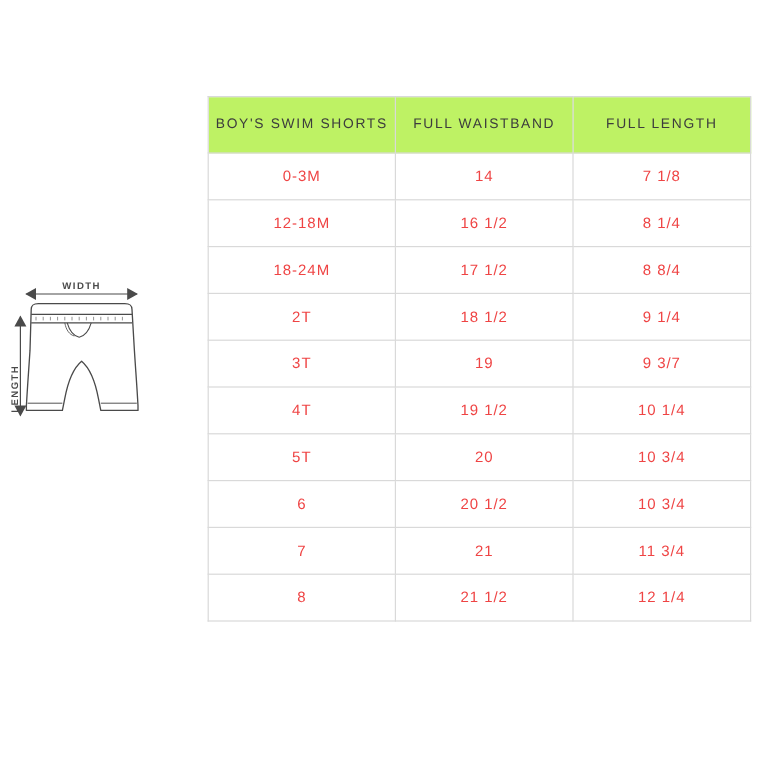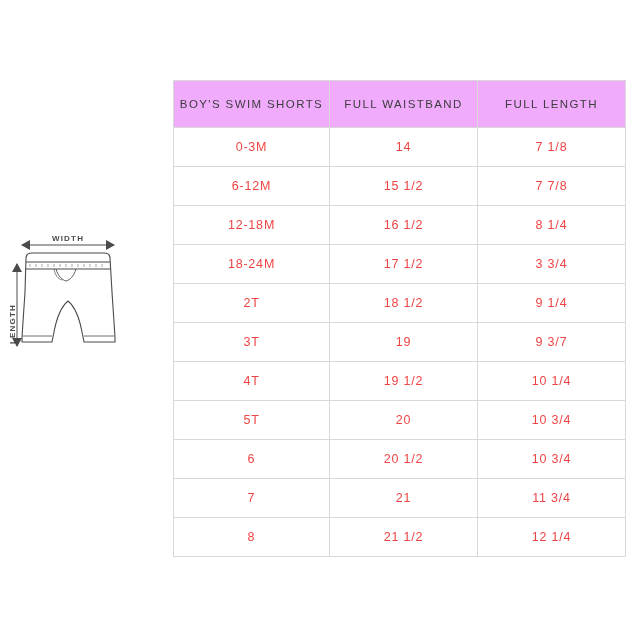--- a/index.html
+++ b/index.html
@@ -46,21 +46,21 @@
   }
   #size-table th,
   #size-table td {
     border: 1px solid #d9d9d9;
     text-align: center;
     vertical-align: middle;
     font-weight: normal;
     letter-spacing: 1.1px;
   }
   #size-table thead th {
-    background: #f0abfc;
+    background: #bef264;
     color: #3d3d3d;
     font-size: 11.5px;
     height: 44px;
     letter-spacing: 1.4px;
   }
   #size-table tbody td {
     background: #ffffff;
     color: #ef4444;
     font-size: 12.5px;
     height: 36px;
@@ -138,33 +138,28 @@
         <th>FULL LENGTH</th>
       </tr>
     </thead>
     <tbody id="table-body">
       <tr>
         <td>0-3M</td>
         <td>14</td>
         <td>7 1/8</td>
       </tr>
       <tr>
-        <td>6-12M</td>
-        <td>15 1/2</td>
-        <td>7 7/8</td>
-      </tr>
-      <tr>
         <td>12-18M</td>
         <td>16 1/2</td>
         <td>8 1/4</td>
       </tr>
       <tr>
         <td>18-24M</td>
         <td>17 1/2</td>
-        <td>3 3/4</td>
+        <td>8 8/4</td>
       </tr>
       <tr>
         <td>2T</td>
         <td>18 1/2</td>
         <td>9 1/4</td>
       </tr>
       <tr>
         <td>3T</td>
         <td>19</td>
         <td>9 3/7</td>

